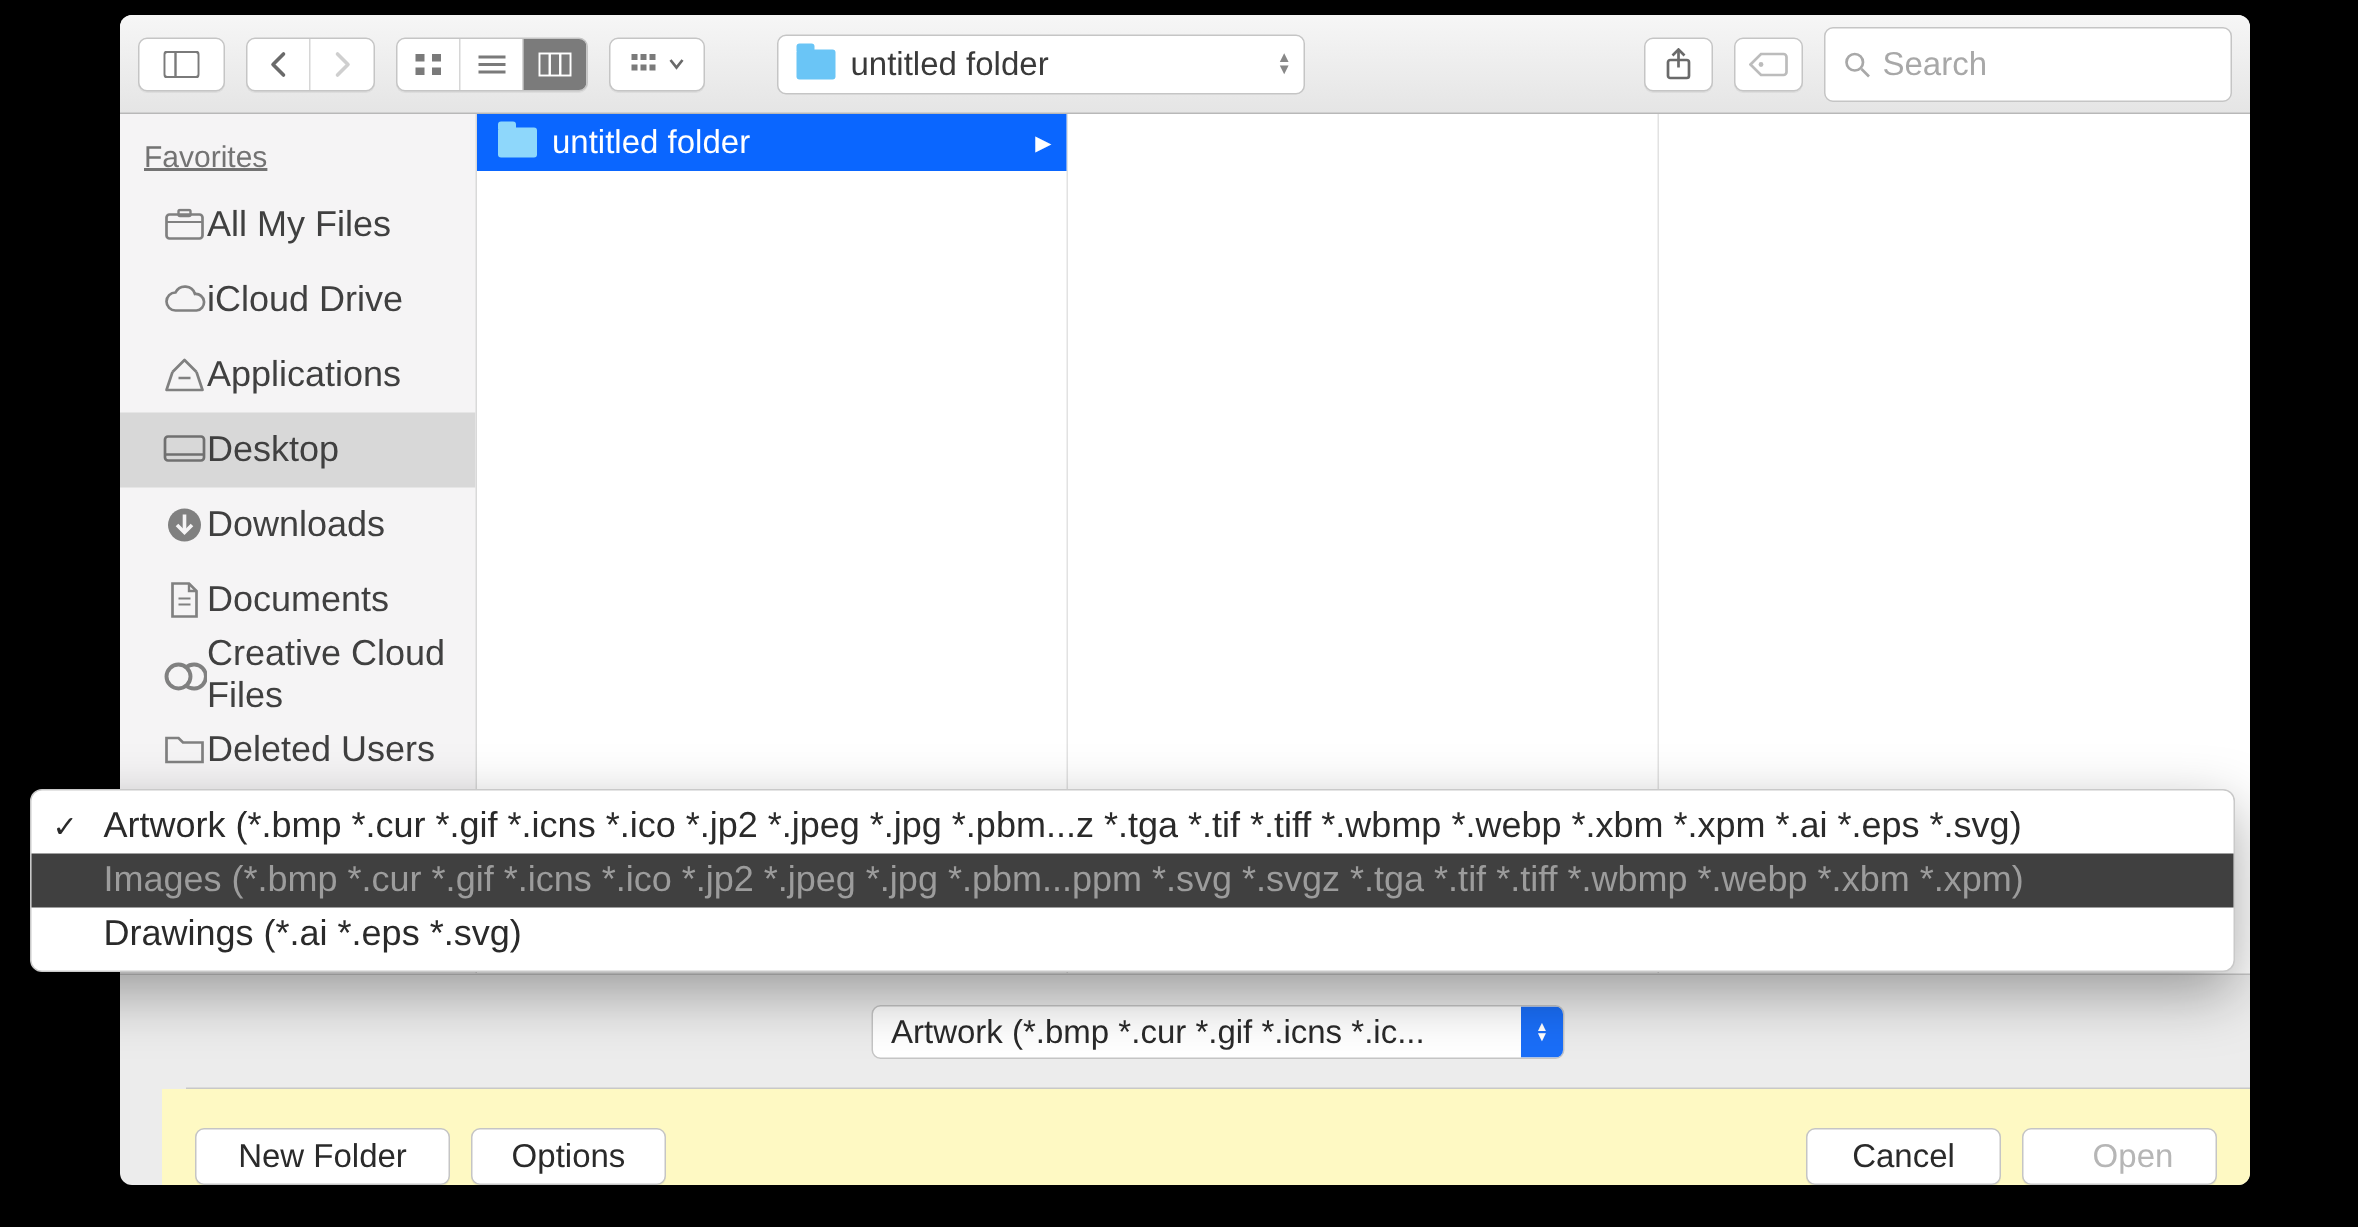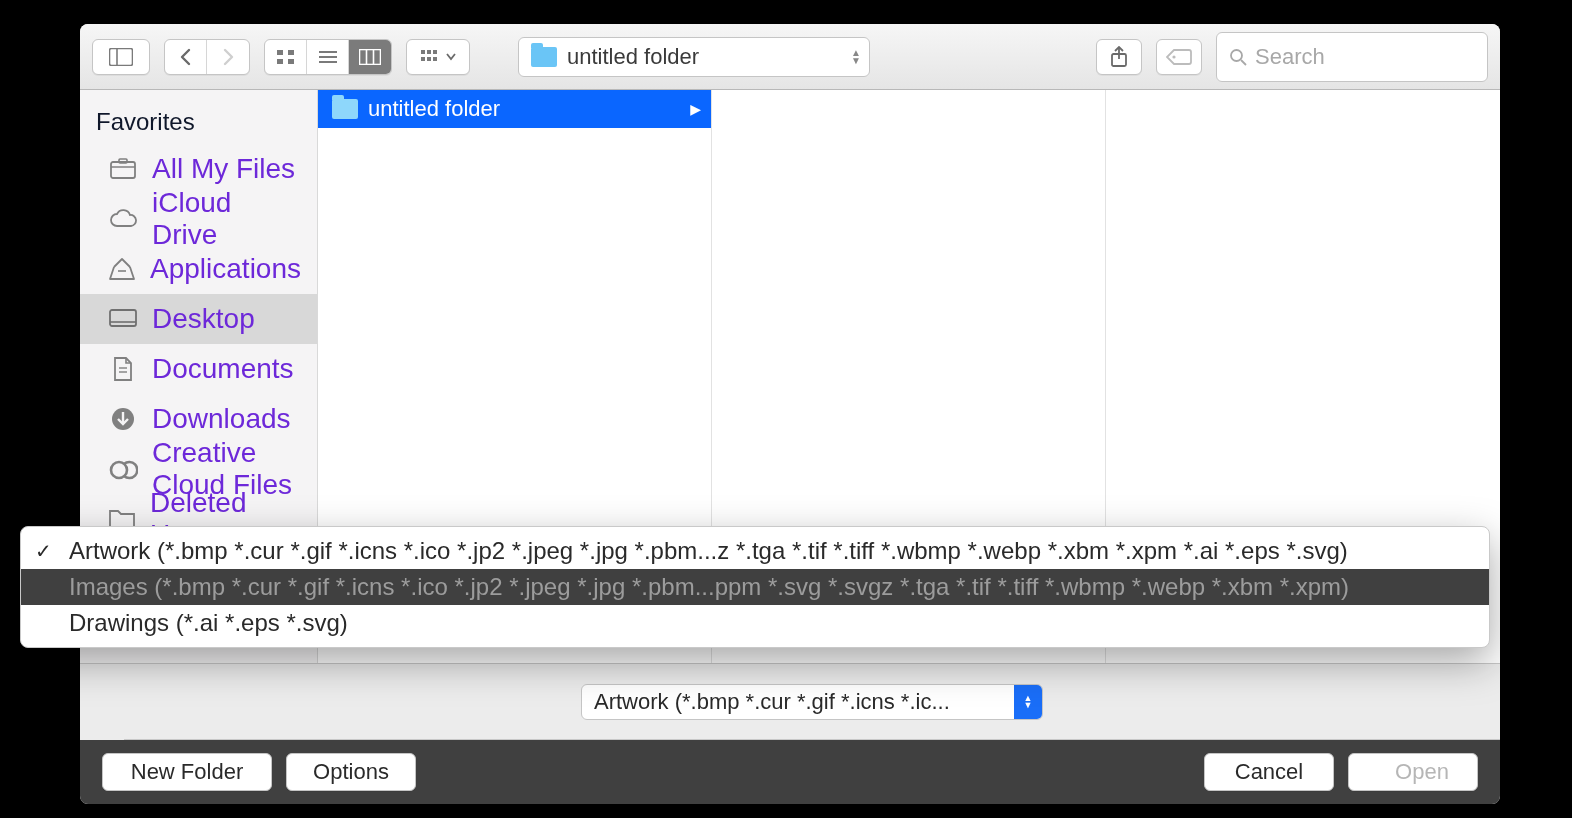--- a/index.html
+++ b/index.html
@@ -7,21 +7,21 @@
     font-family: -apple-system, "Helvetica Neue", Helvetica, Arial, sans-serif;
     background: #000;
     width: 1572px;
     height: 818px;
     position: relative;
     overflow: hidden;
   }
   .dialog {
     position: absolute;
     left: 80px;
-    top: 24px;
+    top: 10px;
     width: 1420px;
     height: 780px;
     background: #ececec;
     border-radius: 8px;
     box-shadow: 0 20px 60px rgba(0,0,0,0.5);
     display: flex;
     flex-direction: column;
     overflow: hidden;
   }
   
@@ -126,31 +126,31 @@
     overflow: hidden;
   }
   .sidebar {
     width: 350px;
     background: #f5f4f5;
     border-right: 1px solid #d9d9d9;
     padding-top: 12px;
     overflow: hidden;
   }
   .side-header {
+    font-size: 20px;
+    color: #737373;
+    padding: 6px 16px 8px;
+    text-decoration: underline;
+  }
+  .side-item {
+    display: flex;
+    align-items: center;
+    padding: 8px 16px 8px 28px;
     font-size: 24px;
-    color: #0f172a;
-    padding: 6px 16px 8px;
-  }
-  .side-item {
-    display: flex;
-    align-items: center;
-    gap: 14px;
-    padding: 8px 16px 8px 28px;
-    font-size: 28px;
-    color: #6d28d9;
+    color: #404040;
     height: 50px;
   }
   .side-item.selected { background: #d8d8d8; }
   .side-icon {
     width: 30px; height: 26px;
     display:flex; align-items:center; justify-content:center;
     color:#808080;
   }
   .columns {
     flex: 1;
@@ -210,25 +210,26 @@
   }
   .type-select .cap {
     position: absolute; right: 0; top: 0; bottom: 0; width: 28px;
     background: #1a6ef8;
     display:flex; flex-direction:column; align-items:center; justify-content:center;
     color:#fff; font-size:9px; line-height:7px;
   }
   
   .footer {
     height: 64px;
-    background: #404040;
-    display: flex;
-    align-items: center;
+    background: #fef9c3;
+    display: flex;
+    align-items: flex-end;
     padding: 0 22px;
     gap: 14px;
+    margin-left: 28px;
   }
   .mac-btn {
     height: 38px;
     padding: 0 24px;
     background: #fff;
     border: 1px solid #c5c5c5;
     border-radius: 6px;
     font-size: 22px;
     color: #2a2a2a;
     display: flex;
@@ -403,39 +404,39 @@
           <svg width="30" height="22" viewBox="0 0 30 22">
               <rect x="2" y="2" width="26" height="16" rx="2" fill="none" stroke="#707070" stroke-width="1.8"></rect>
               <line x1="2" y1="14" x2="28" y2="14" stroke="#707070" stroke-width="1.6"></line>
             </svg>
         </span>
         <span>Desktop</span>
       </div>
 
       <div class="side-item">
         <span class="side-icon">
+          <svg width="26" height="26" viewBox="0 0 26 26">
+              <circle cx="13" cy="13" r="11" fill="#808080"></circle>
+              <line x1="13" y1="6" x2="13" y2="17" stroke="#f5f4f5" stroke-width="2.4"></line>
+              <polyline points="8,13 13,18 18,13" fill="none" stroke="#f5f4f5" stroke-width="2.4"></polyline>
+            </svg>
+        </span>
+        <span>Downloads</span>
+      </div>
+
+      <div class="side-item">
+        <span class="side-icon">
           <svg width="24" height="26" viewBox="0 0 24 26">
               <path d="M4 2 H15 L20 7 V24 H4 Z" fill="none" stroke="#808080" stroke-width="1.8"></path>
               <polyline points="15,2 15,7 20,7" fill="none" stroke="#808080" stroke-width="1.6"></polyline>
               <line x1="8" y1="12" x2="16" y2="12" stroke="#808080" stroke-width="1.4"></line>
               <line x1="8" y1="16" x2="16" y2="16" stroke="#808080" stroke-width="1.4"></line>
             </svg>
         </span>
         <span>Documents</span>
-      </div>
-
-      <div class="side-item">
-        <span class="side-icon">
-          <svg width="26" height="26" viewBox="0 0 26 26">
-              <circle cx="13" cy="13" r="11" fill="#808080"></circle>
-              <line x1="13" y1="6" x2="13" y2="17" stroke="#f5f4f5" stroke-width="2.4"></line>
-              <polyline points="8,13 13,18 18,13" fill="none" stroke="#f5f4f5" stroke-width="2.4"></polyline>
-            </svg>
-        </span>
-        <span>Downloads</span>
       </div>
 
       <div class="side-item">
         <span class="side-icon">
           <svg width="30" height="22" viewBox="0 0 30 22">
               <circle cx="11" cy="12" r="8" fill="none" stroke="#808080" stroke-width="2.6"></circle>
               <path d="M16 6 A8 8 0 1 1 16 18" fill="none" stroke="#808080" stroke-width="2.6"></path>
             </svg>
         </span>
         <span>Creative Cloud Files</span>

